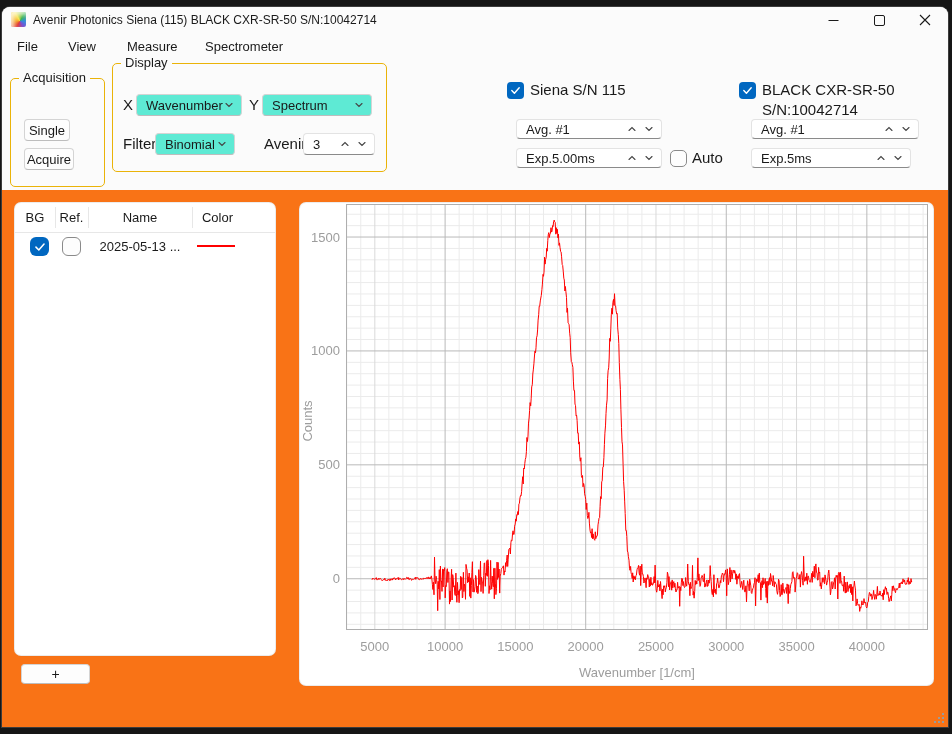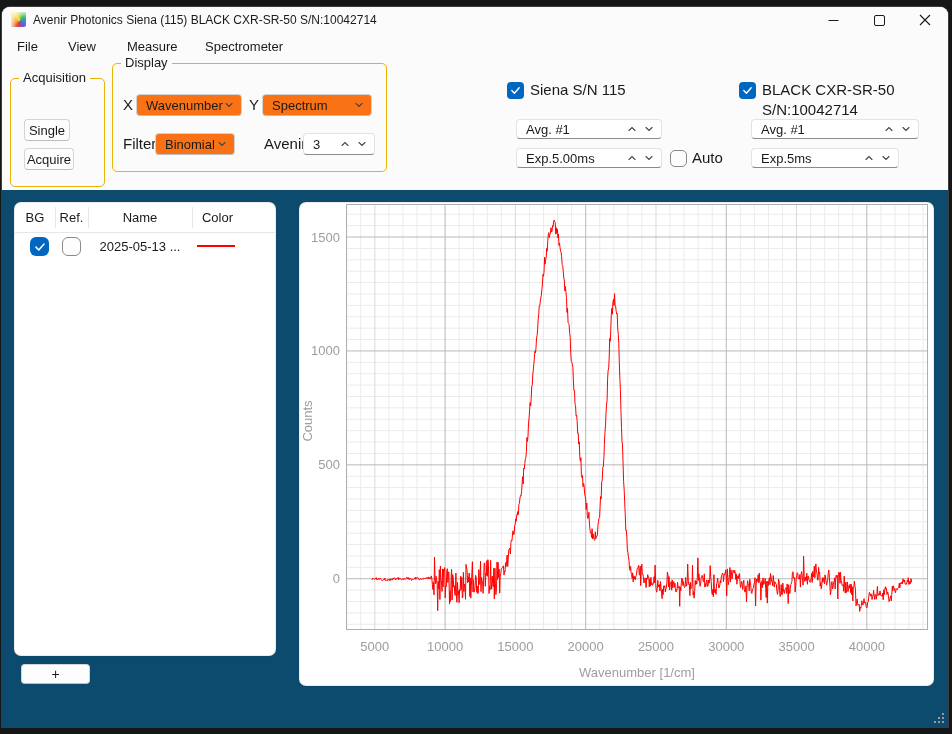--- a/index.html
+++ b/index.html
@@ -18,34 +18,34 @@
   .winbtn{width:46px;height:26px;display:flex;align-items:center;justify-content:center}
   
   .menubar{left:0;top:26px;width:946px;height:27px;background:#fbfbfb}
   .menuitem{top:0;height:27px;line-height:27px;font-size:13px}
   
   .grp{border:1px solid #eab308;border-radius:5px}
   .grplbl{position:absolute;top:-9px;left:8px;background:#fbfbfb;padding:0 4px;font-size:13px;line-height:16px}
   
   .btn{background:#fdfdfd;border:1px solid #d4d4d4;border-bottom-color:#bdbdbd;border-radius:4px;
        font-size:13px;display:flex;align-items:center;justify-content:center;box-sizing:border-box}
-  .combo{background:#f97316;border:1px solid #d4d4d4;border-bottom-color:#bdbdbd;border-radius:4px;
+  .combo{background:#5eead4;border:1px solid #d4d4d4;border-bottom-color:#bdbdbd;border-radius:4px;
        font-size:13px;display:flex;align-items:center;box-sizing:border-box;padding:0 7px 0 9px}
   .combo .cval{flex:1;white-space:nowrap;overflow:hidden}
   .spin{background:#ffffff;border:1px solid #e3e3e3;border-bottom:1px solid #8a8a8a;border-radius:4px;
        font-size:13px;display:flex;align-items:center;box-sizing:border-box;padding:0 7px 0 9px}
   .spin .cval{flex:1;white-space:nowrap;overflow:hidden}
   .chevpair{display:flex;gap:7px;align-items:center}
   .flbl{font-size:15px;line-height:22px}
   .cb{width:17px;height:17px;border-radius:4px;box-sizing:border-box;display:flex;align-items:center;justify-content:center}
   .cb.on{background:#0067c0}
   .cb.off{background:#fdfdfd;border:1px solid #8a8a8a}
   .cb.big{width:19px;height:19px;border-radius:6px}
   
-  .lower{left:0;top:183px;width:946px;height:537px;background:#0c4a6e}
+  .lower{left:0;top:183px;width:946px;height:537px;background:#f97316}
   .panel{background:#ffffff;border-radius:6px;box-shadow:0 0 0 1px #ececec,0 1px 2px rgba(0,0,0,.06)}
   .thead{font-size:13px;line-height:29px;text-align:center}
   .vsep{width:1px;background:#e7e7e7}
   .hsep{height:1px;background:#e7e7e7}
   .rowname{font-size:13px;line-height:29px;text-align:center;white-space:nowrap}
   .swatch{height:2px}
   
   .tick{fill:#9d9d9d;font-size:13px;font-family:"Liberation Sans","DejaVu Sans",sans-serif}
   .axlbl{fill:#9d9d9d;font-size:13px;font-family:"Liberation Sans","DejaVu Sans",sans-serif}
 </style>
@@ -169,21 +169,21 @@
     <span class="cval">Avg. #1</span>
     <span class="chevpair">
       <svg width="10" height="10" viewBox="0 0 10 10">
           <path d="M2 6.5 L5 3.5 L8 6.5" fill="none" stroke="#454545" stroke-width="1.1" stroke-linecap="round"></path>
         </svg>
       <svg width="10" height="10" viewBox="0 0 10 10">
           <path d="M2 3.5 L5 6.5 L8 3.5" fill="none" stroke="#454545" stroke-width="1.1" stroke-linecap="round"></path>
         </svg>
     </span>
   </div>
-  <div class="a spin" style="left:749px;top:141px;width:148px;height:20px">
+  <div class="a spin" style="left:749px;top:141px;width:160px;height:20px">
     <span class="cval">Exp.5ms</span>
     <span class="chevpair">
       <svg width="10" height="10" viewBox="0 0 10 10">
           <path d="M2 6.5 L5 3.5 L8 6.5" fill="none" stroke="#454545" stroke-width="1.1" stroke-linecap="round"></path>
         </svg>
       <svg width="10" height="10" viewBox="0 0 10 10">
           <path d="M2 3.5 L5 6.5 L8 3.5" fill="none" stroke="#454545" stroke-width="1.1" stroke-linecap="round"></path>
         </svg>
     </span>
   </div>

